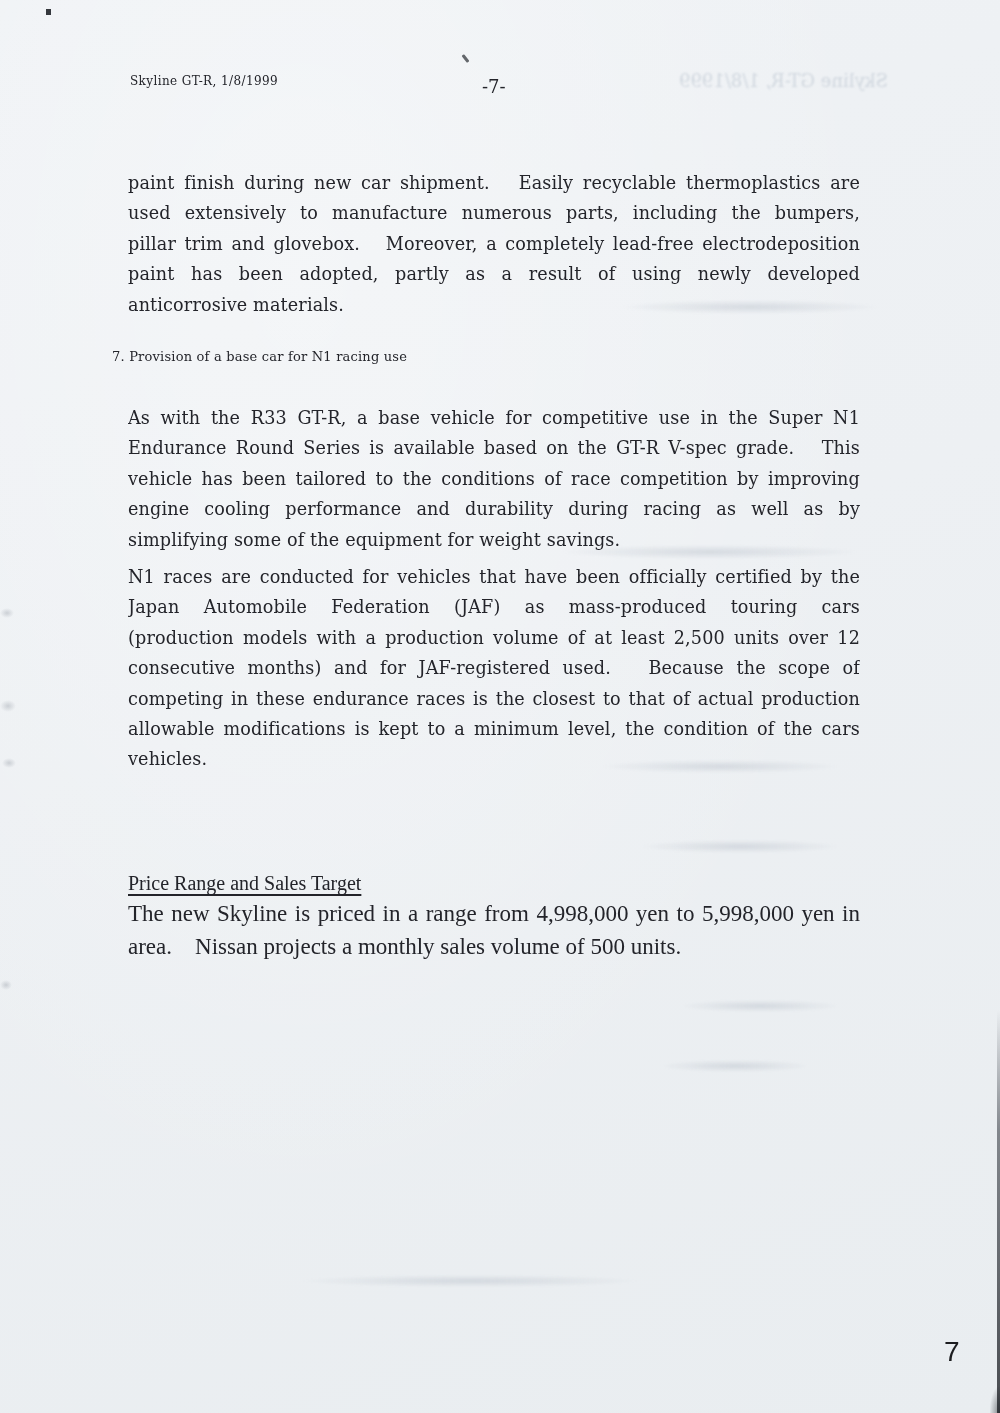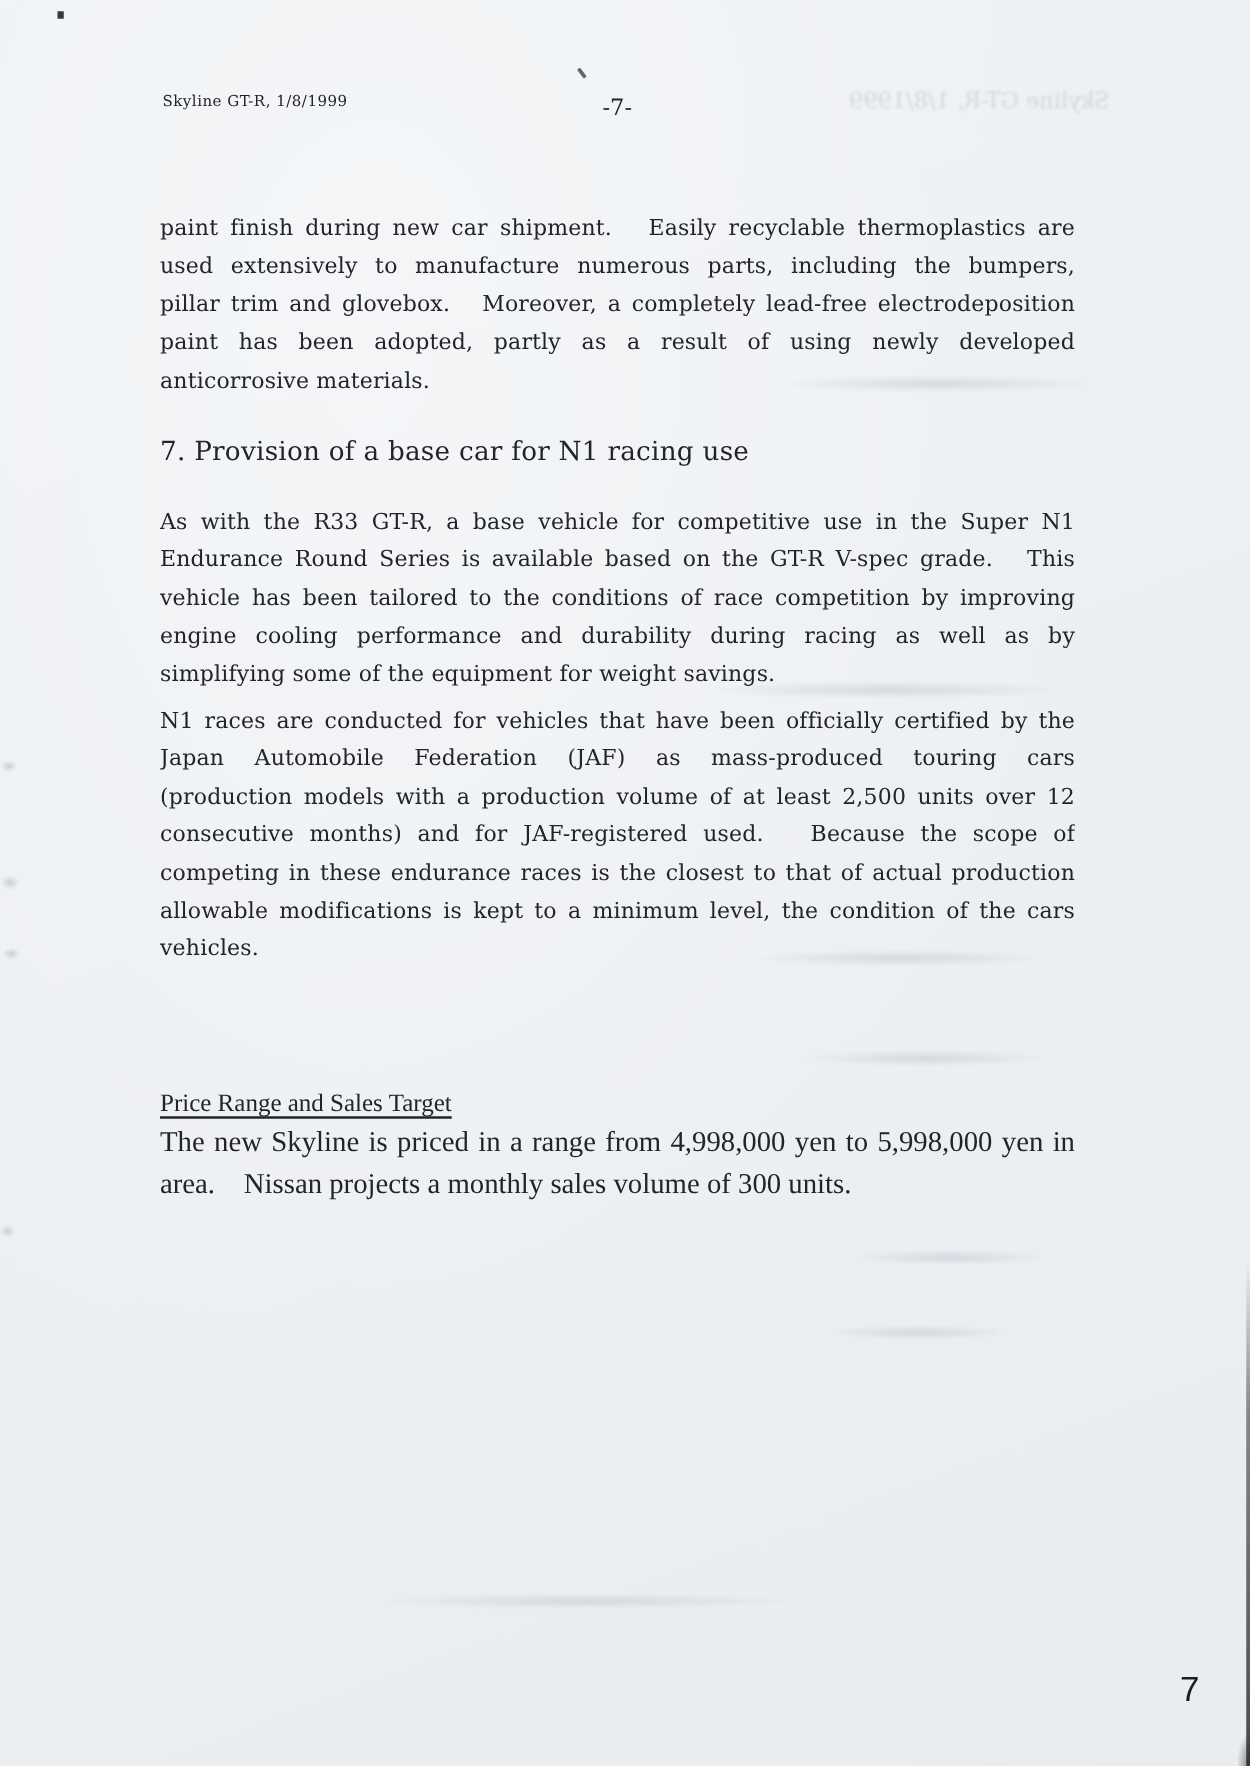--- a/index.html
+++ b/index.html
@@ -51,22 +51,22 @@
   .tline {
     line-height: 30.4px;
     text-align: justify;
     text-align-last: justify;
     white-space: pre-wrap;
     overflow: hidden;
     max-height: 30.4px;
   }
   .para .tline:last-child { text-align-last: left; }
   .sec-heading {
-    position: absolute; left: 128px;
-    font-size: 21px; letter-spacing: 0.2px;
+    position: absolute; left: 112px;
+    font-size: 13px; letter-spacing: 0.2px;
     white-space: pre;
   }
   .price-heading {
     position: absolute; left: 128px; top: 872px;
     font-family: "Liberation Serif", serif;
     font-size: 20px; font-weight: normal;
     text-decoration: underline;
     text-decoration-thickness: 2px;
     text-underline-offset: 4px;
     white-space: pre;
@@ -149,21 +149,21 @@
       <div class="tline">consecutive months) and for JAF-registered used.   Because the scope of</div>
       <div class="tline">competing in these endurance races is the closest to that of actual production</div>
       <div class="tline">allowable modifications is kept to a minimum level, the condition of the cars</div>
       <div class="tline">vehicles.</div>
     </div>
 
   <div class="price-heading">Price Range and Sales Target</div>
 
   <div class="para para-times" style="top:897px;">
       <div class="tline">The new Skyline is priced in a range from 4,998,000 yen to 5,998,000 yen in the Tokyo</div>
-      <div class="tline">area.    Nissan projects a monthly sales volume of 300 units.</div>
+      <div class="tline">area.    Nissan projects a monthly sales volume of 500 units.</div>
     </div>
 
   <div class="page-num">7</div>
 
   <div class="speck-tl"></div>
   <div class="tick-mark"></div>
   <div class="edge-shadow-right"></div>
   <div class="corner-shadow-br"></div>
   <div class="left-smudge" style="top:608px; left:0; width:14px; height:10px;"></div>
   <div class="left-smudge" style="top:700px; left:0; width:16px; height:12px;"></div>

